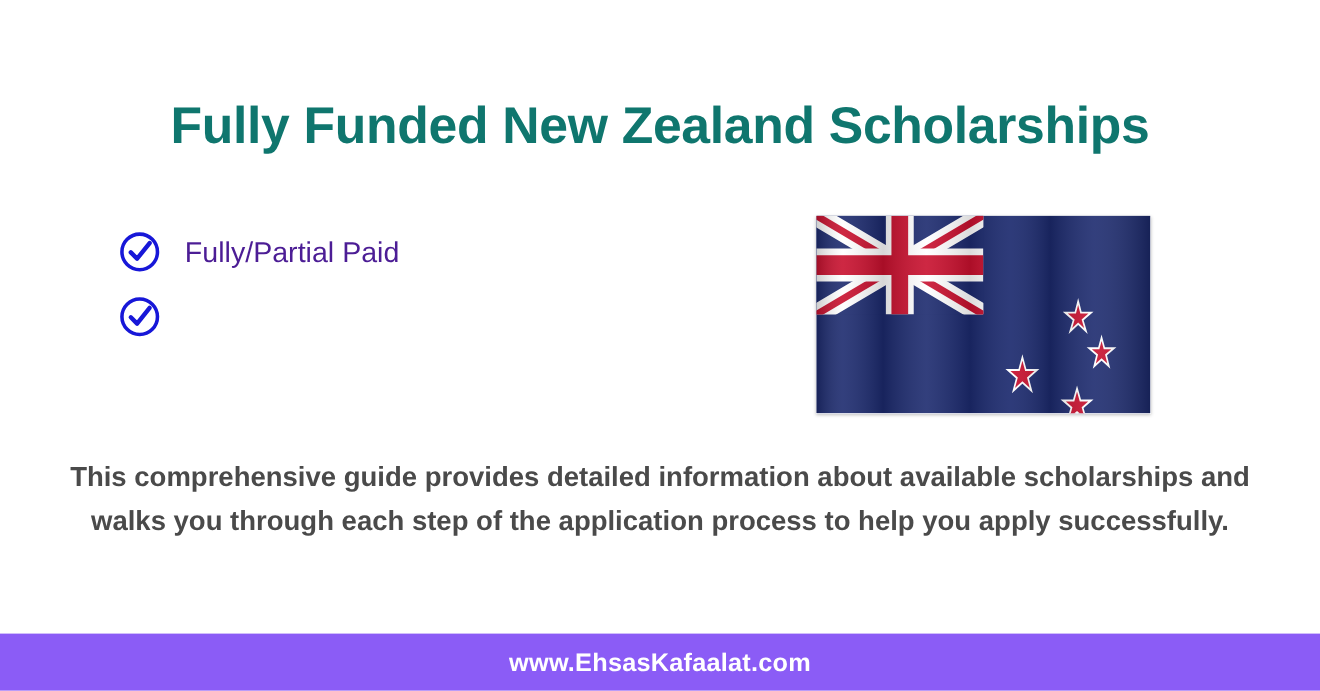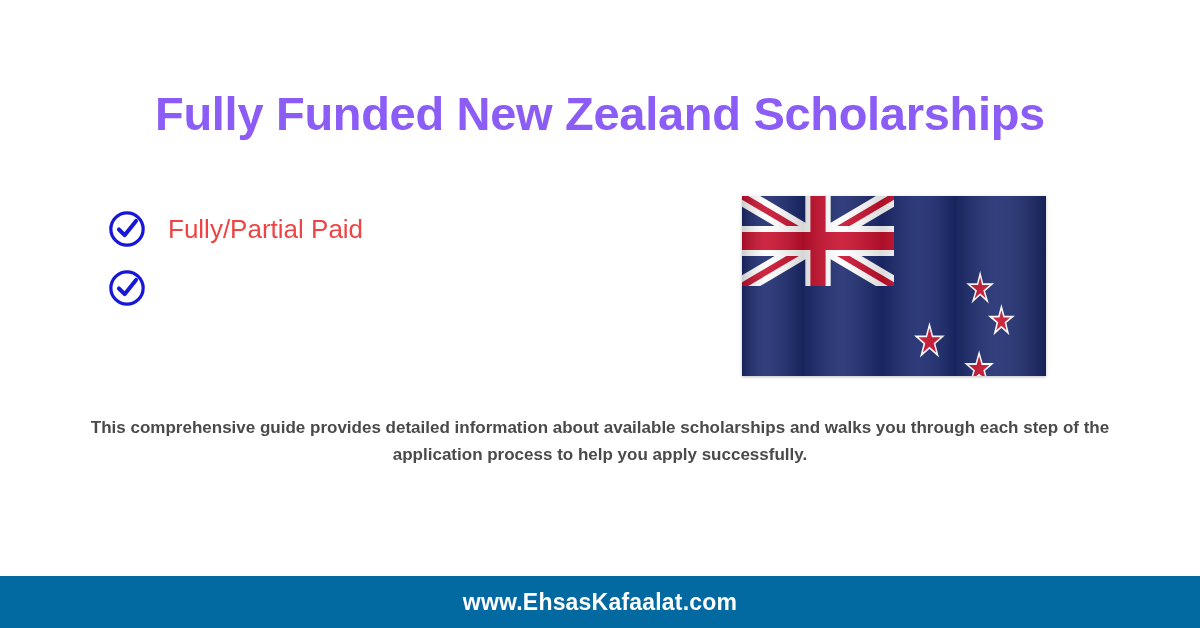--- a/index.html
+++ b/index.html
@@ -30,21 +30,21 @@
 
   
   .title {
     position: absolute;
     top: 88px;
     left: 0;
     width: 1200px;
     text-align: center;
     font-size: 47px;
     font-weight: bold;
-    color: #8b5cf6;
+    color: #0f766e;
     letter-spacing: -0.3px;
     line-height: 1.1;
     white-space: nowrap;
   }
 
   
   .features {
     position: absolute;
     top: 210px;
     left: 108px;
@@ -58,21 +58,21 @@
     gap: 22px;
   }
   .check-icon {
     width: 38px;
     height: 38px;
     flex: 0 0 38px;
     display: block;
   }
   .feature-label {
     font-size: 26px;
-    color: #ef4444;
+    color: #4c1d95;
     line-height: 1;
     white-space: nowrap;
   }
 
   
   .flag-wrap {
     position: absolute;
     top: 196px;
     left: 742px;
     width: 304px;
@@ -82,30 +82,30 @@
   }
   .flag-wrap svg { display: block; width: 304px; height: 180px; }
 
   
   .description {
     position: absolute;
     top: 415px;
     left: 60px;
     width: 1080px;
     text-align: center;
-    font-size: 17px;
+    font-size: 25px;
     font-weight: bold;
     color: #4a4a4a;
     line-height: 1.58;
   }
 
   
   .footer {
     flex: 0 0 52px;
-    background: #0369a1;
+    background: #8b5cf6;
     display: flex;
     align-items: center;
     justify-content: center;
   }
   .footer-url {
     color: #ffffff;
     font-size: 23px;
     font-weight: bold;
     letter-spacing: 0.2px;
   }

